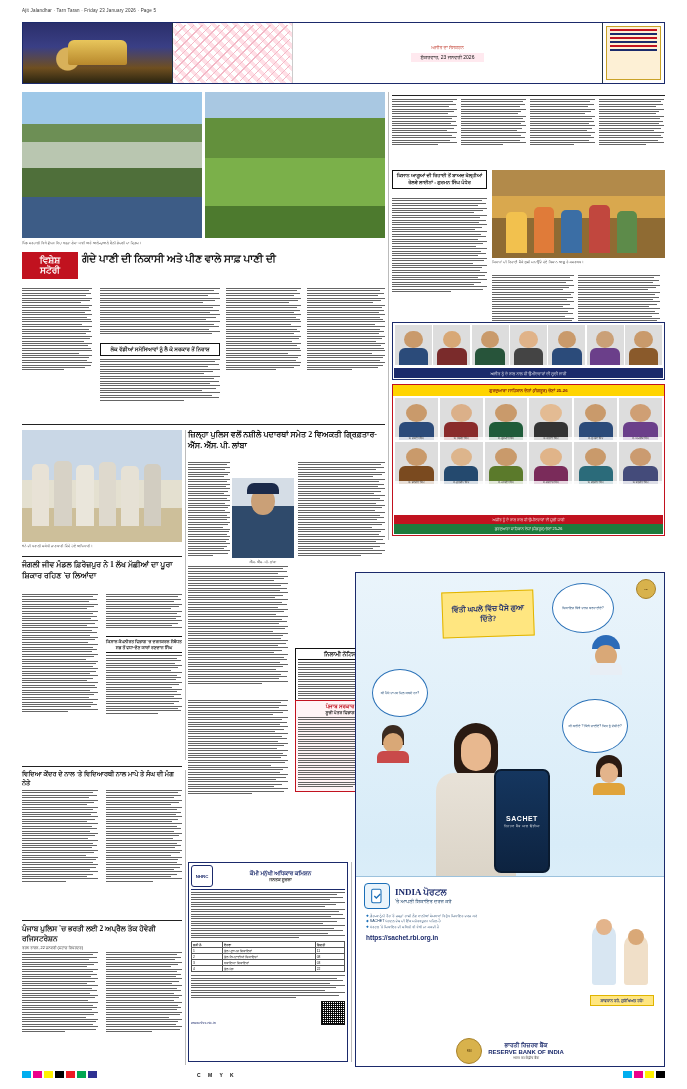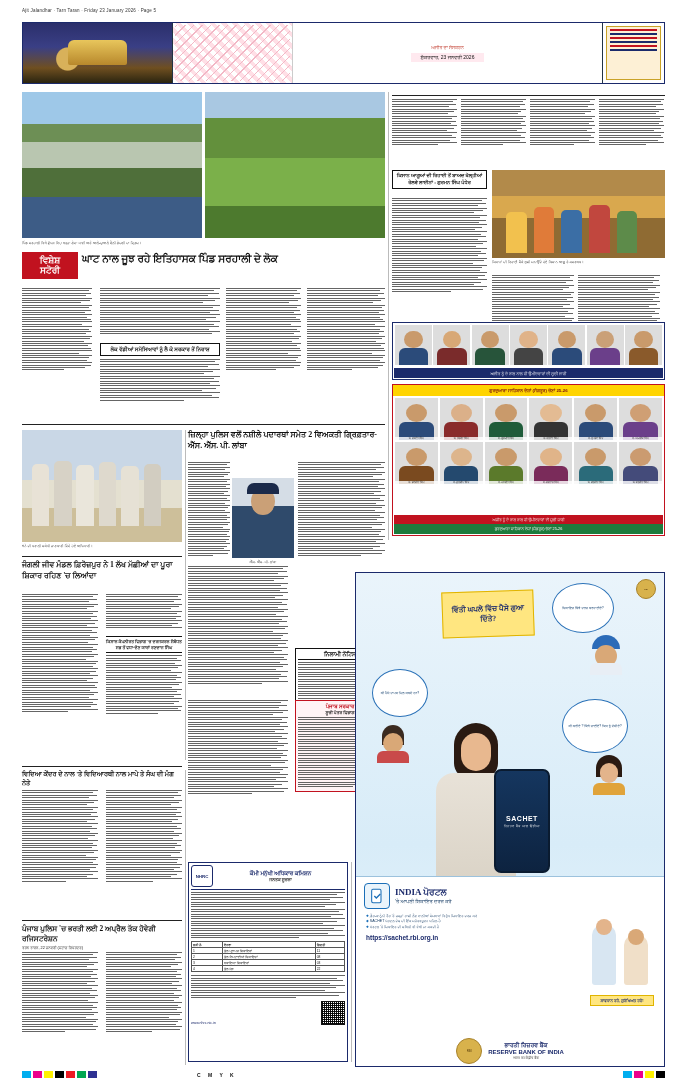--- a/index.html
+++ b/index.html
@@ -206,21 +206,21 @@
   <div style="position:absolute; left:22px; top:240px; width:363px;" class="cap">ਪਿੰਡ ਸਰਹਾਲੀ ਵਿਖੇ ਛੱਪੜ ਵਿਚ ਖੜ੍ਹਾ ਗੰਦਾ ਪਾਣੀ ਅਤੇ ਆਲੇ-ਦੁਆਲੇ ਫੈਲੀ ਗੰਦਗੀ ਦਾ ਦ੍ਰਿਸ਼।</div>
 
   <div style="position:absolute; left:22px; top:252px; width:363px; display:flex; gap:4px; align-items:stretch;">
     <div class="special-badge" style="width:56px; font-size:9px;">
       <div>
         <div>ਵਿਸ਼ੇਸ਼</div>
         <div>ਸਟੋਰੀ</div>
       </div>
     </div>
     <div style="flex:1;">
-      <div class="ttl" style="font-size:10.5px; line-height:1.35; color:#111;">ਘਾਟ ਨਾਲ ਜੂਝ ਰਹੇ ਇਤਿਹਾਸਕ ਪਿੰਡ ਸਰਹਾਲੀ ਦੇ ਲੋਕ</div>
+      <div class="ttl" style="font-size:10.5px; line-height:1.35; color:#111;">ਗੰਦੇ ਪਾਣੀ ਦੀ ਨਿਕਾਸੀ ਅਤੇ ਪੀਣ ਵਾਲੇ ਸਾਫ਼ ਪਾਣੀ ਦੀ</div>
     </div>
   </div>
 
   <div style="position:absolute; left:22px; top:288px; width:363px; height:130px;">
     <div style="position:absolute; left:0; top:0; width:70px;" class="lines">
       <i style="width:100%"></i>
         <i style="width:96%"></i>
         <i style="width:99%"></i>
         <i style="width:92%"></i>
         <i style="width:100%"></i>

